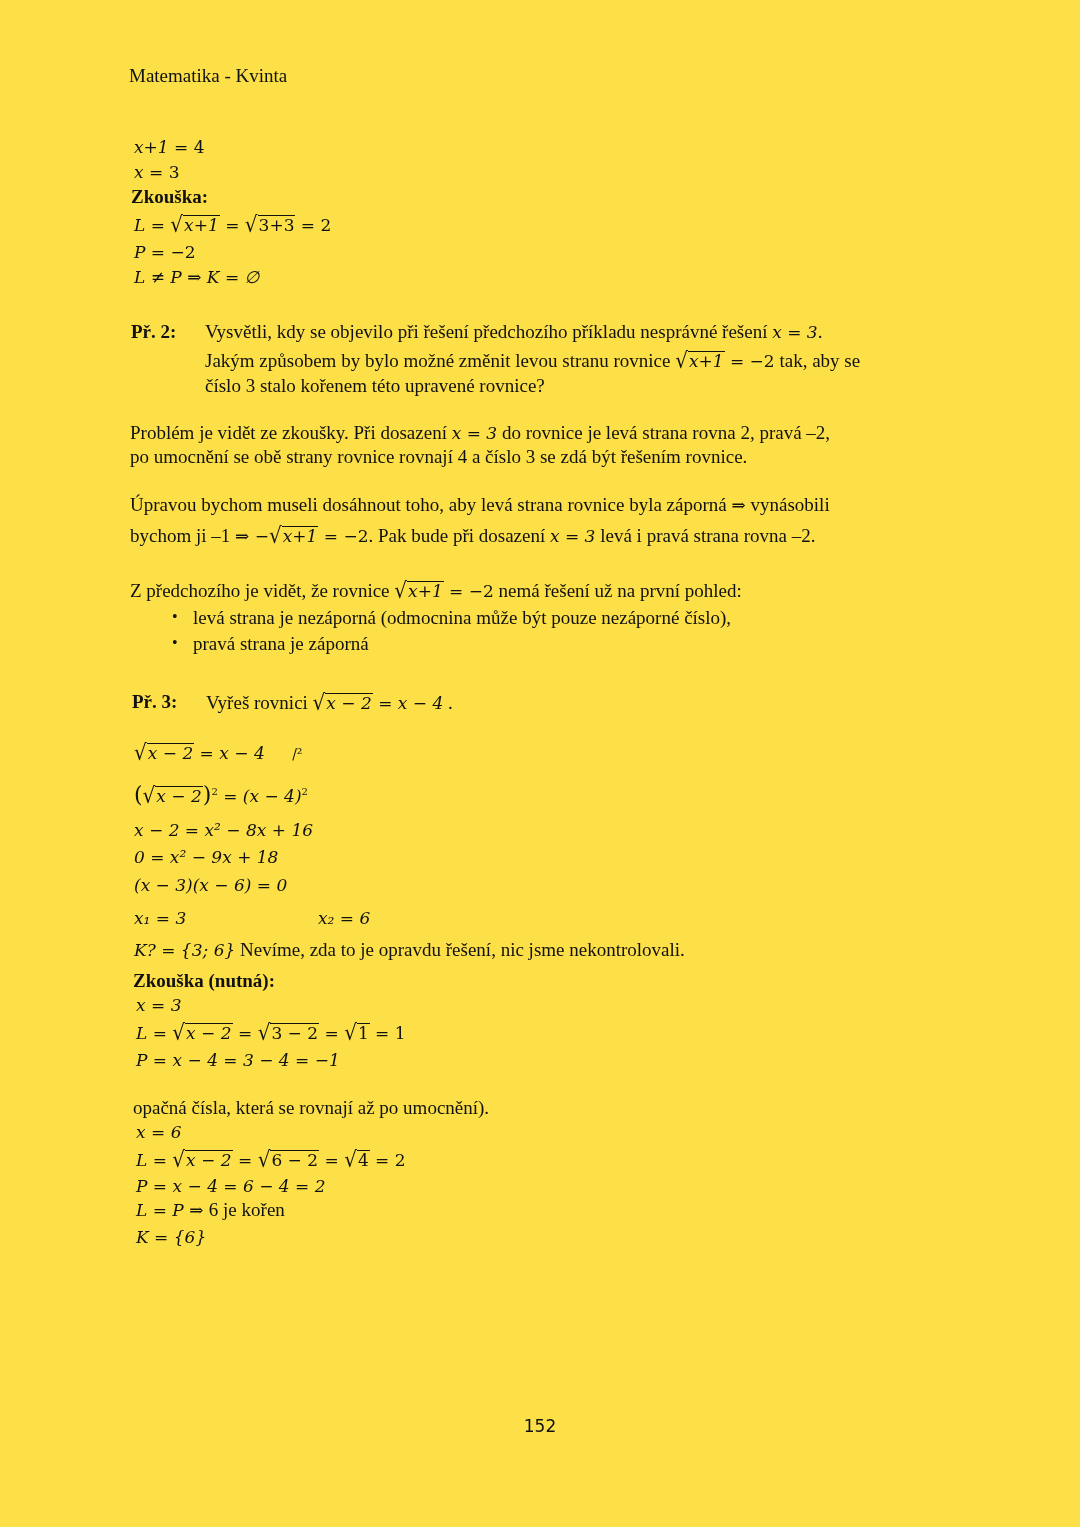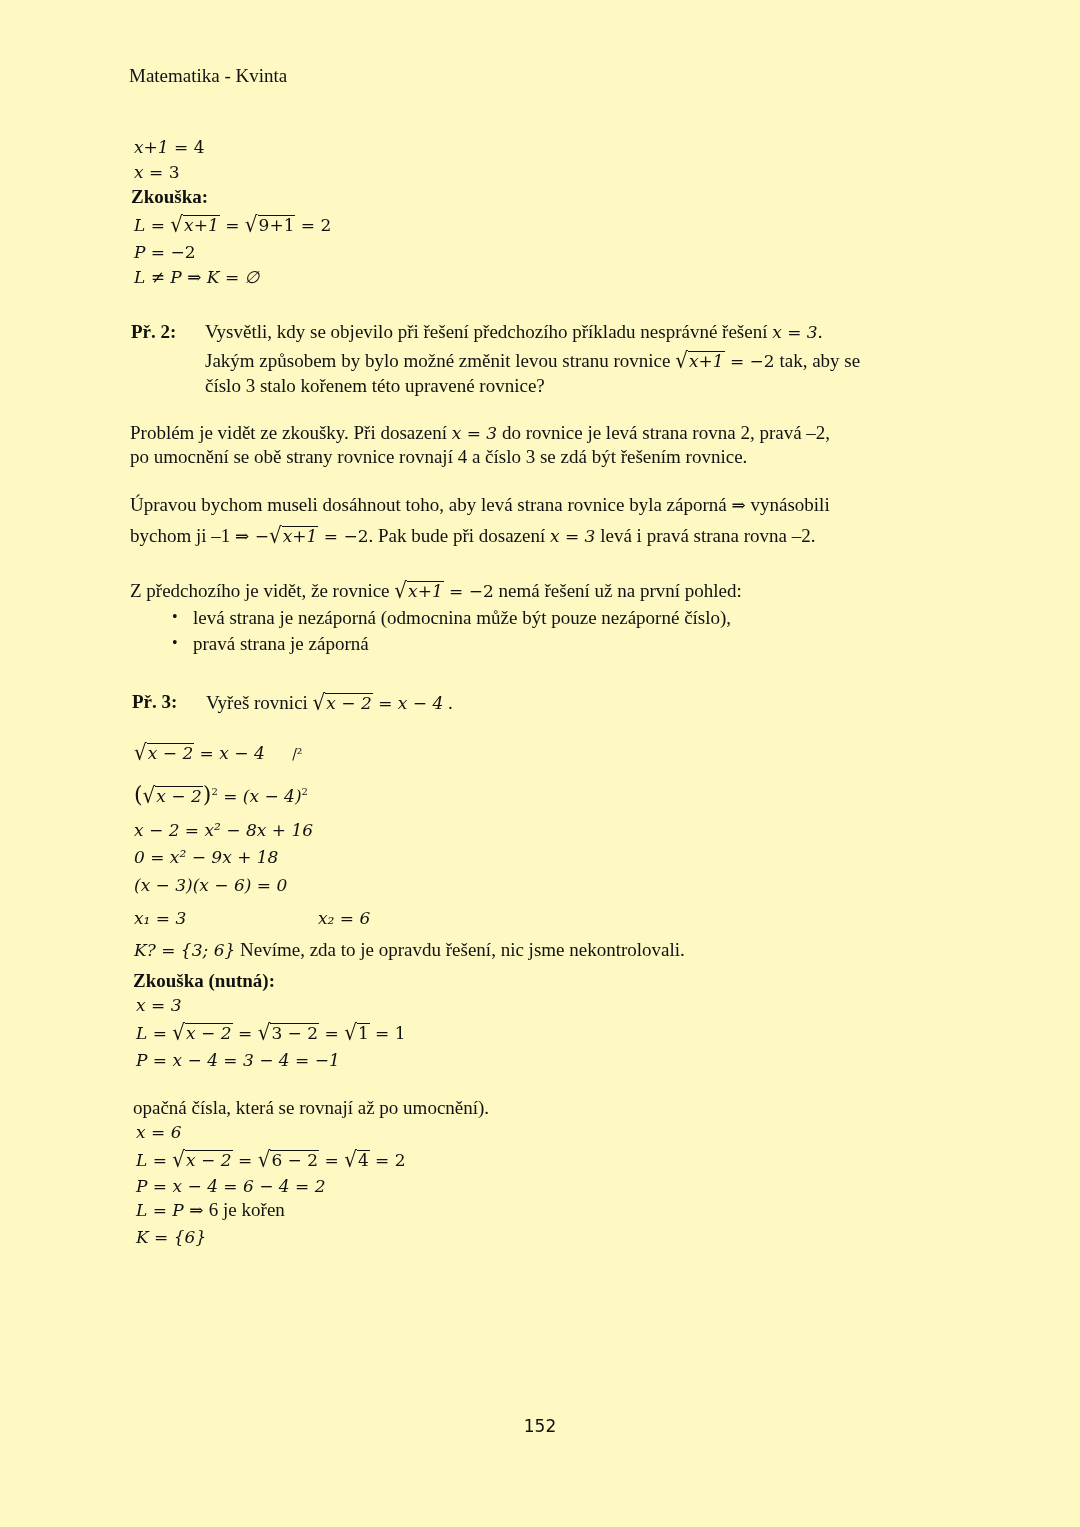--- a/index.html
+++ b/index.html
@@ -1,18 +1,18 @@
 <!DOCTYPE html>
 <html><head>
 <meta charset="utf-8">
 <style>
   html, body { margin: 0; padding: 0; background: #ffffff; }
   body { width: 1080px; height: 1527px; position: relative; overflow: hidden;
          font-family: "Liberation Serif", "DejaVu Serif", serif; color: #111; }
-  .page { position: absolute; left: 0; top: 0; width: 1080px; height: 1527px; background: #fef9c3; }
+  .page { position: absolute; left: 0; top: 0; width: 1080px; height: 1527px; background: #fde047; }
   .line { position: absolute; white-space: nowrap; font-size: 19px; line-height: 24px; }
   .header { left: 129px; top: 64px; font-size: 19px; }
   .m { font-family: "DejaVu Serif", "Liberation Serif", serif; font-size: 17px; }
   .i { font-style: italic; }
   .b { font-weight: bold; }
   .sqrt { display: inline-block; position: relative; }
   .sqrt .rad { font-size: 20px; display: inline-block; transform: scaleY(1.1); }
   .sqrt .under { border-top: 1.3px solid #111; padding: 0 1px; display: inline-block; line-height: 19px; }
   sup, sub { font-size: 10px; }
   .bullet { position: absolute; font-size: 16px; }
@@ -30,21 +30,21 @@
   <div class="line m i" style="left:134px;top:135px;">
     <span>x+1</span> = <span style="font-style:normal">4</span>
   </div>
   <div class="line m i" style="left:134px;top:160px;">
     <span>x</span> = <span style="font-style:normal">3</span>
   </div>
   <div class="line b" style="left:131px;top:185px;">Zkouška:</div>
   <div class="line m" style="left:134px;top:212px;">
     <span class="i">L</span> =
     <span class="sqrt"><span class="rad">√</span><span class="under i">x+1</span></span> =
-    <span class="sqrt"><span class="rad">√</span><span class="under">9+1</span></span> =
+    <span class="sqrt"><span class="rad">√</span><span class="under">3+3</span></span> =
     <span>2</span>
   </div>
   <div class="line m" style="left:134px;top:240px;">
     <span class="i">P</span> = <span>−2</span>
   </div>
   <div class="line m i" style="left:134px;top:265px;">
     <span>L ≠ P</span>
     <span style="font-style:normal">⇒</span>
     <span>K = ∅</span>
   </div>

